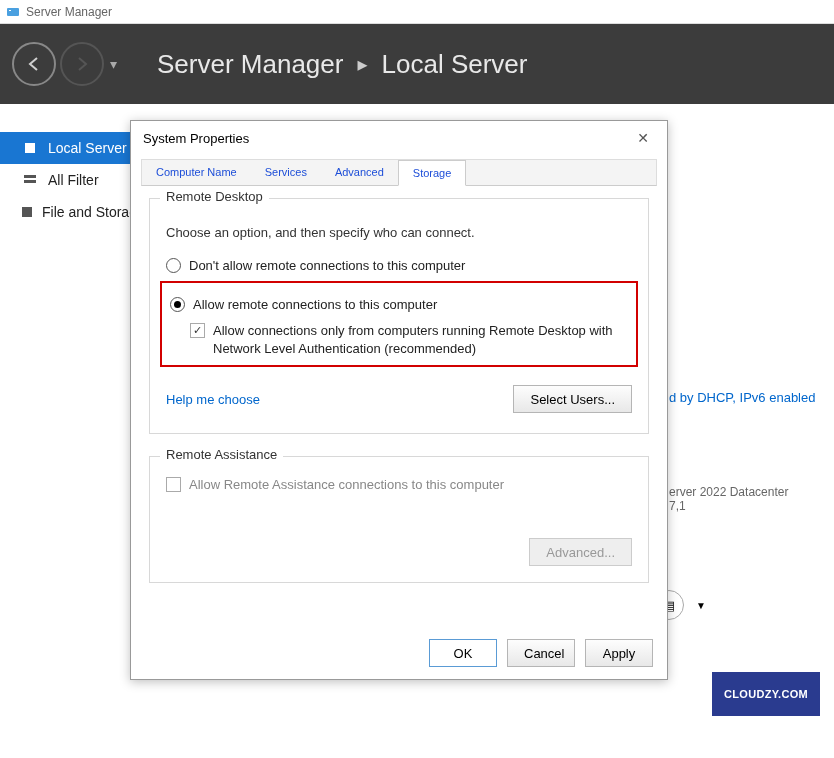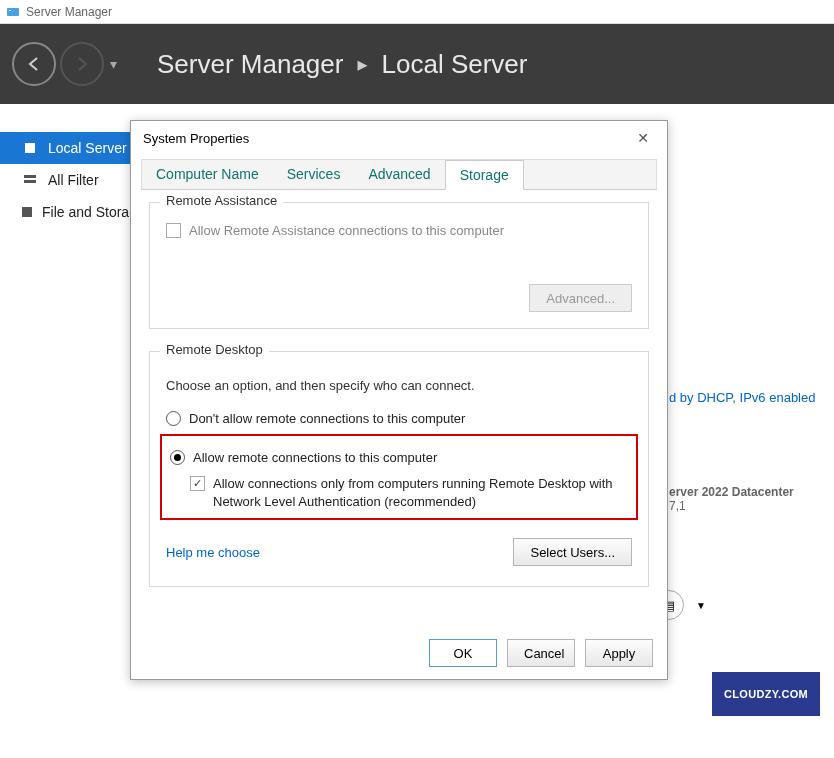--- a/index.html
+++ b/index.html
@@ -41,21 +41,21 @@
     .filter-search { width:30px; text-align:center; font-size:15px; }
     .icon-btn { width:30px; height:30px; display:flex; align-items:center; justify-content:center; border:1px solid #aaa; border-radius:50%; font-size:13px;}
     .drop-caret { font-size:10px; padding:0 2px;}
 
     
     .dialog { position: absolute; left: 130px; top: 120px; width: 538px; height: 560px; background: #fff; border: 1px solid #999; box-shadow: 0 2px 10px rgba(0,0,0,0.25); }
     .dialog-title { display:flex; justify-content:space-between; align-items:center; height:34px; padding:0 12px; font-size:13px; }
     .dialog-close { font-size:14px; color:#555; padding:4px 6px; cursor:pointer;}
 
     .tabstrip { display:flex; border-bottom:1px solid #ccc; margin: 4px 10px 0; background:#f4f4f4; border-top:1px solid #ddd; border-left:1px solid #ddd; border-right:1px solid #ddd;}
-    .tab { padding: 6px 14px; font-size: 14px; color:#0f766e; cursor:pointer; }
+    .tab { padding: 6px 14px; font-size: 11px; color:#1d4ed8; cursor:pointer; }
     .tab.active { background:#fff; border:1px solid #ccc; border-bottom:1px solid #fff; margin-bottom:-1px; }
 
     .tab-body { padding: 12px 18px; }
     .group { border:1px solid #d8d8d8; padding: 20px 16px 16px; margin-bottom: 22px; position:relative; }
     .group-legend { position:absolute; top:-10px; left:10px; background:#fff; padding:0 6px; font-size:13px; color:#333; }
     .checkbox-row { display:flex; align-items:center; font-size:13px; color:#444; }
     .checkbox-row.disabled { color:#888; }
     .checkbox { width:15px; height:15px; border:1px solid #aaa; margin-right:8px; display:flex; align-items:center; justify-content:center; font-size:11px; color:#333; flex-shrink:0;}
     .btn { height:28px; padding:0 16px; font-size:13px; background:linear-gradient(#fdfdfd,#e8e8e8); border:1px solid #b5b5b5; cursor:pointer; }
     .btn.disabled { color:#999; background:#eee; border-color:#ccc; }
@@ -135,21 +135,21 @@
             <rect x="2" y="2" width="10" height="10" fill="#555"></rect>
           </svg>
         </span>
       <span>File and Storage Services</span>
     </div>
   </div>
 
   <div class="content">
     <div class="content-panel">
       <div class="content-link" style="margin-top:256px;">d by DHCP, IPv6 enabled</div>
-      <div style="margin-top:80px; color:#666;font-weight:bold;">erver 2022 Datacenter</div>
+      <div style="margin-top:80px; color:#666;">erver 2022 Datacenter</div>
       <div style="color:#666;">7,1</div>
     </div>
   </div>
 </div>
 
 <div class="status-strip">All events | 2 total</div>
 <div class="filter-row">
   <div class="filter-box">
     <input class="filter-input" placeholder="Filter" style="">
     <span class="filter-search">
@@ -171,31 +171,20 @@
     <span class="dialog-close">✕</span>
   </div>
   <div class="tabstrip">
     <div class="tab">Computer Name</div>
     <div class="tab">Services</div>
     <div class="tab">Advanced</div>
     <div class="tab active">Storage</div>
   </div>
   <div class="tab-body">
 
-    <div class="group">
-      <div class="group-legend">Remote Assistance</div>
-      <div class="checkbox-row disabled" style="margin-bottom:46px;">
-        <span class="checkbox"></span>
-        <span>Allow Remote Assistance connections to this computer</span>
-      </div>
-      <div class="right">
-          <button class="btn disabled">Advanced...</button>
-        </div>
-    </div>
-
     <div class="group" style="padding-bottom:20px;">
       <div class="group-legend">Remote Desktop</div>
       <div class="desc">Choose an option, and then specify who can connect.</div>
       <div class="radio-row">
         <span class="radio"></span>
         <span>Don't allow remote connections to this computer</span>
       </div>
       <div class="highlight-box">
         <div class="radio-row">
           <span class="radio selected"></span>
@@ -204,20 +193,31 @@
         <div class="nested-check">
           <span class="checkbox">✓</span>
           <span style="line-height:1.35;">Allow connections only from computers running Remote Desktop with Network Level Authentication (recommended)</span>
         </div>
       </div>
       <div class="group-footer">
         <a class="help-link">Help me choose</a>
         <button class="btn">Select Users...</button>
       </div>
     </div>
+
+    <div class="group">
+      <div class="group-legend">Remote Assistance</div>
+      <div class="checkbox-row disabled" style="margin-bottom:46px;">
+        <span class="checkbox"></span>
+        <span>Allow Remote Assistance connections to this computer</span>
+      </div>
+      <div class="right">
+          <button class="btn disabled">Advanced...</button>
+        </div>
+    </div>
   </div>
   <div class="dialog-buttons">
     <button class="btn primary">OK</button>
     <button class="btn">Cancel</button>
     <button class="btn">Apply</button>
   </div>
 </div>
 
 <div class="badge">CLOUDZY.COM</div>
 

